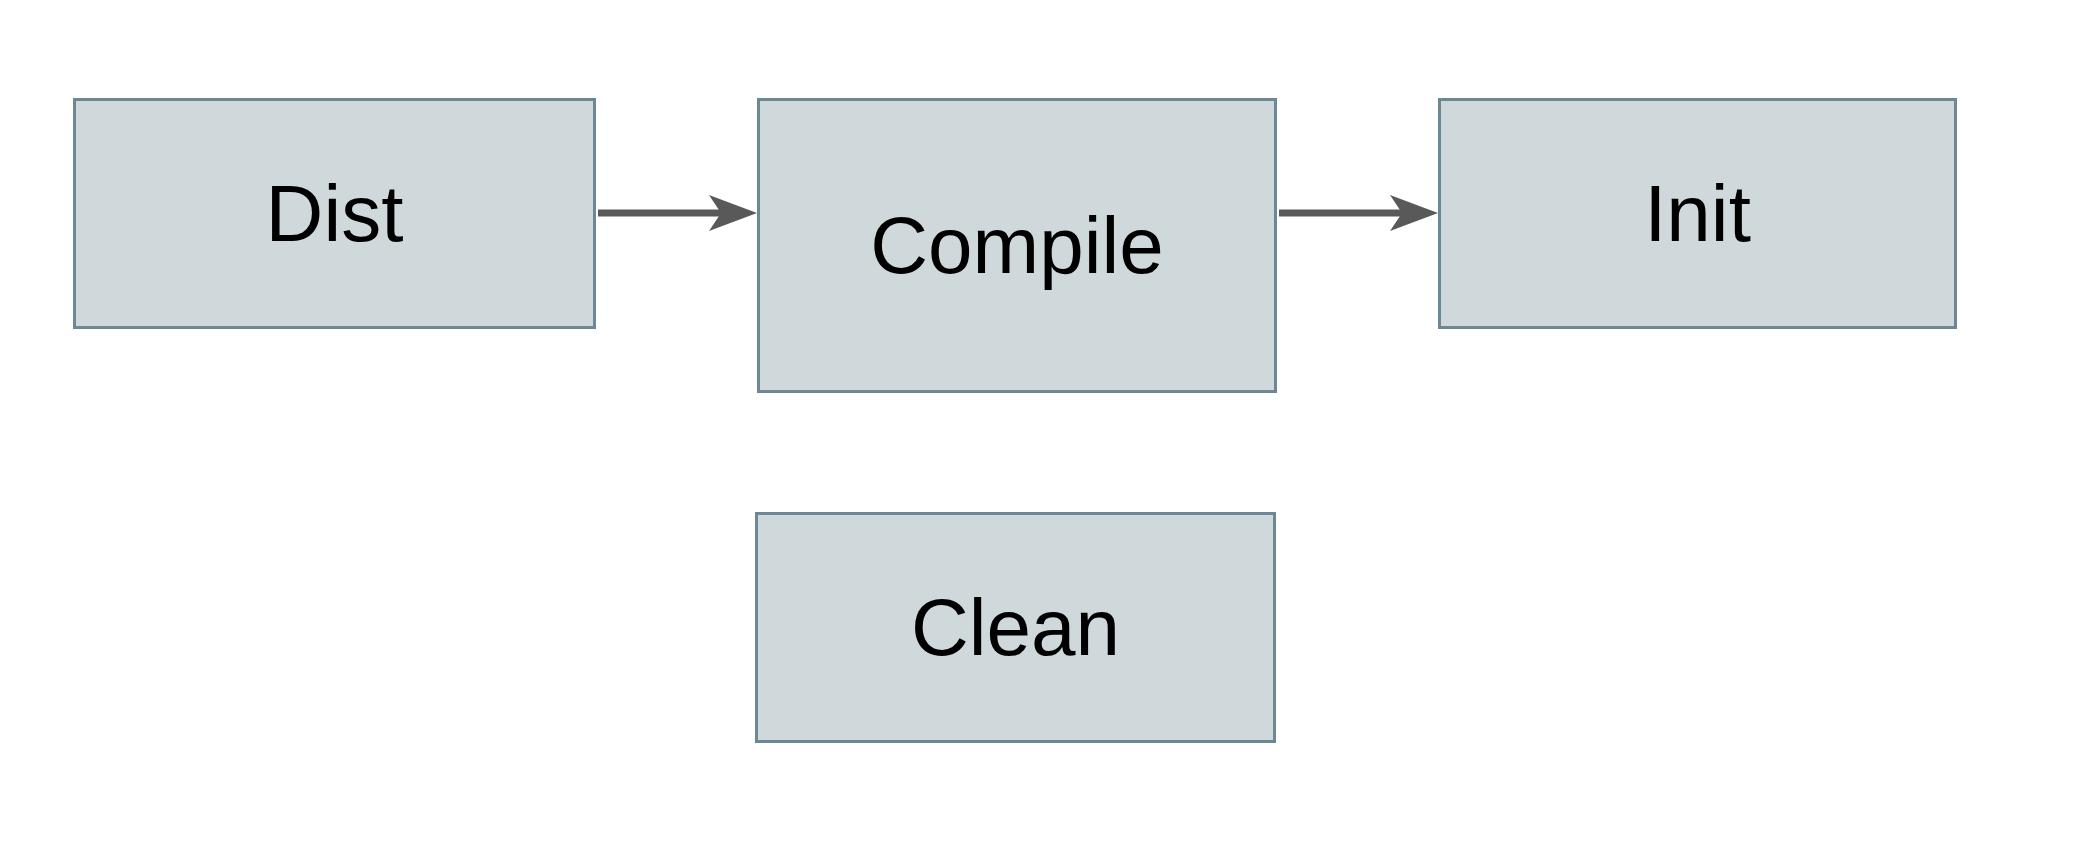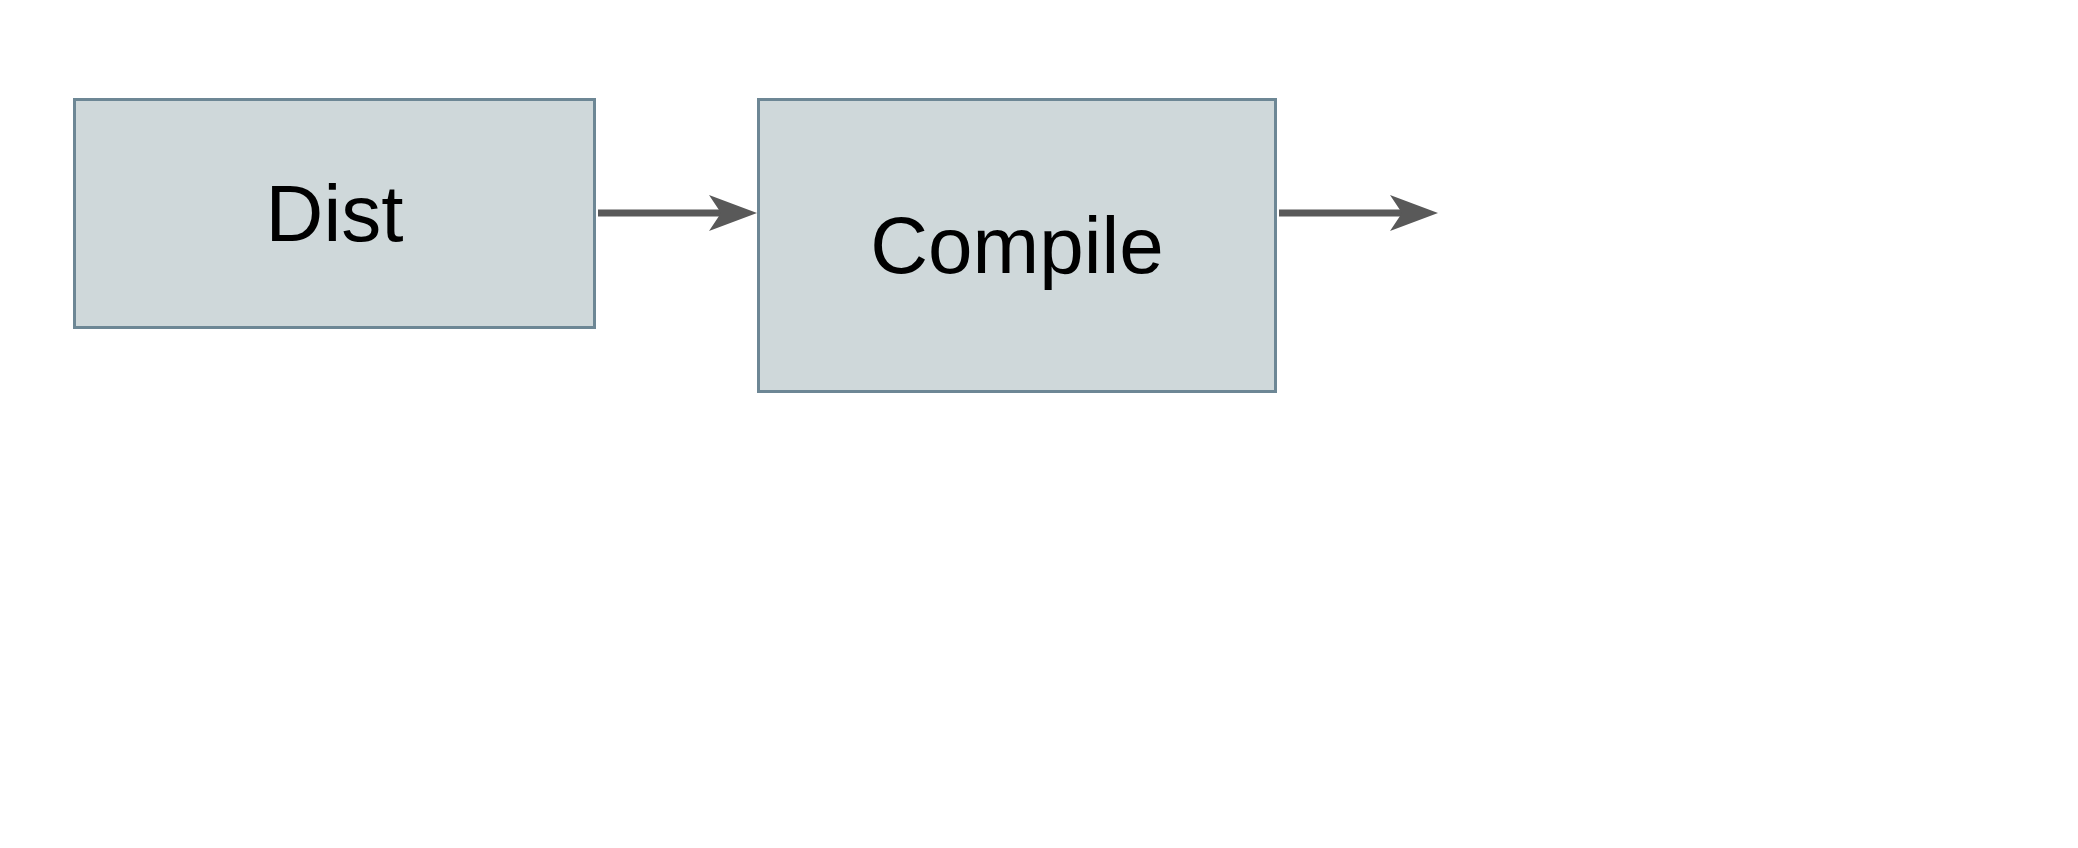--- a/index.html
+++ b/index.html
@@ -68,15 +68,21 @@
   </svg>
 
   <div class="node node-dist">
     <span class="node-label">Dist</span>
   </div>
 
   <div class="node node-compile">
     <span class="node-label">Compile</span>
   </div>
 
+  <div class="node node-init">
+    <span class="node-label">Init</span>
+  </div>
 
+  <div class="node node-clean">
+    <span class="node-label">Clean</span>
+  </div>
 
 </div>
 
 </body></html>

